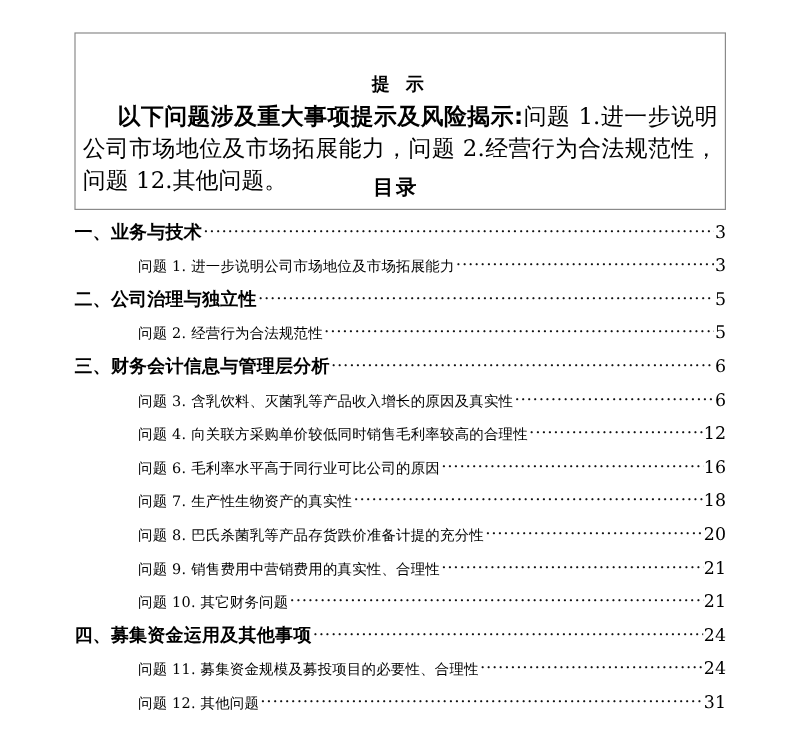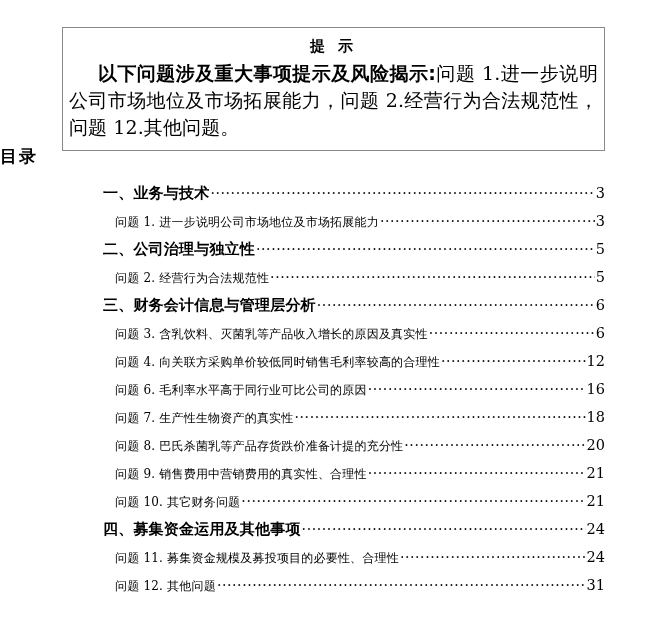--- a/index.html
+++ b/index.html
@@ -27,41 +27,42 @@
     padding: 7px 6px 9px 6px;
   }
   #notice-title {
     text-align: center;
     font-family: "DejaVu Sans", "Liberation Sans", sans-serif;
     font-weight: bold;
     font-size: 15px;
     letter-spacing: 4px;
     line-height: 22px;
     margin-bottom: 3px;
+    margin-top: 24px;
   }
   #notice-body {
     font-size: 19px;
     line-height: 27px;
     text-align: justify;
     text-indent: 29px;
     letter-spacing: 0.1px;
   }
   #notice-body .strong {
     font-family: "DejaVu Sans", "Liberation Sans", sans-serif;
     font-weight: bold;
     letter-spacing: 0px;
   }
 
   
   #toc-title {
     position: absolute;
     left: 0;
     top: 145px;
     width: 660px;
-    text-align: left;
+    text-align: center;
     font-family: "DejaVu Sans", "Liberation Sans", sans-serif;
     font-weight: bold;
     font-size: 17px;
     letter-spacing: 2px;
   }
 
   
   #toc-list {
     position: absolute;
     left: 62px;
@@ -105,21 +106,20 @@
 
   
   .toc-row.lvl1 .toc-label {
     font-family: "DejaVu Sans", "Liberation Sans", sans-serif;
     font-weight: bold;
     font-size: 15px;
     letter-spacing: 0.2px;
   }
   .toc-row.lvl1 {
     padding-left: 0;
-    margin-left: 41px;
   }
   
   .toc-row.lvl2 .toc-label {
     font-family: "DejaVu Serif", "Liberation Serif", serif;
     font-weight: normal;
     font-size: 12px;
     letter-spacing: 0.2px;
   }
   .toc-row.lvl2 {
     padding-left: 53px;

